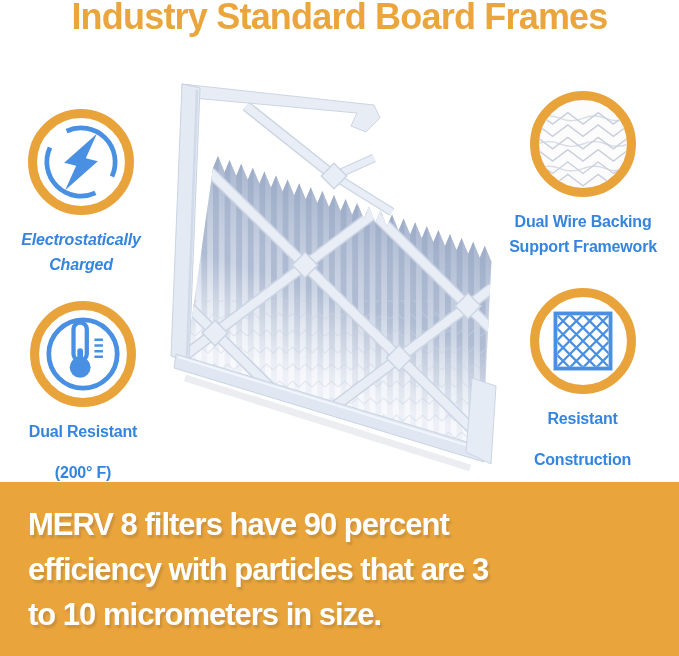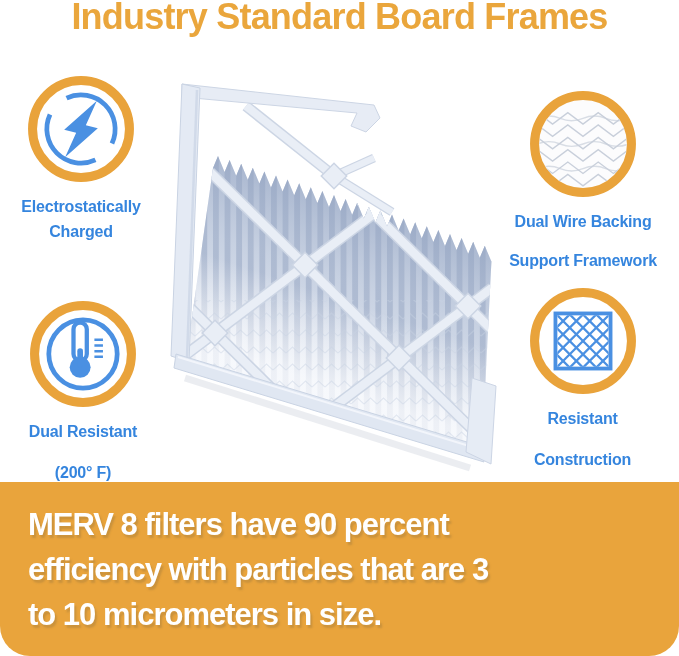--- a/index.html
+++ b/index.html
@@ -1,28 +1,28 @@
 <!DOCTYPE html>
 <html><head>
 <meta charset="utf-8">
 <style>
   html,body { margin:0; padding:0; background:#ffffff; }
   #stage {
     position:relative; width:679px; height:656px; background:#ffffff;
-    overflow:hidden; font-family:"Liberation Sans", sans-serif;border-radius:30px;
+    overflow:hidden; font-family:"Liberation Sans", sans-serif;
   }
   .headline {
     position:absolute; top:-4px; left:0; width:679px; text-align:center;
     font-size:36px; font-weight:bold; letter-spacing:-0.8px;
     color:#EAA63C; line-height:42px; white-space:nowrap;
   }
   .feature {
     position:absolute; display:flex; flex-direction:column; align-items:center;
   }
-  .f-tl { left:6px;   top:72px;  width:150px; }
+  .f-tl { left:6px;   top:105px;  width:150px;font-style:italic; }
   .f-tr { left:505px; top:87px;  width:156px;justify-content:space-between; }
   .f-bl { left:8px;   top:297px; width:150px; }
   .f-br { left:507px; top:284px; width:151px; }
   .icon-wrap { width:114px; height:114px; }
   .icon-wrap svg { display:block; }
   .f-label {
     margin-top:8px; text-align:center;
     font-size:16px; font-weight:bold; color:#3585DE;
     line-height:25px; letter-spacing:-0.2px; white-space:nowrap;
   }
@@ -158,21 +158,21 @@
           <path d="M-48,6   l16,12 l16,-12 l16,12 l16,-12 l16,12 l16,-12"></path>
           <path d="M-48,19  l16,12 l16,-12 l16,12 l16,-12 l16,12 l16,-12"></path>
           <path d="M-48,32  l16,12 l16,-12 l16,12 l16,-12 l16,12 l16,-12"></path>
           <path d="M-48,-27 q12,-5 24,0 t24,0 t24,0 t24,0" opacity="0.7"></path>
           <path d="M-48,0   q12,-5 24,0 t24,0 t24,0 t24,0" opacity="0.7"></path>
           <path d="M-48,26  q12,-5 24,0 t24,0 t24,0 t24,0" opacity="0.7"></path>
         </g>
       </svg>
     </div>
     <div class="f-label">Dual Wire Backing</div>
-    <div class="f-label" style="margin-top:14px">Support Framework</div>
+    <div class="f-label" style="margin-top:0">Support Framework</div>
   </div>
 
   <div class="feature f-bl">
     <div class="icon-wrap">
       <svg width="114" height="114" viewBox="-60 -60 120 120">
         <circle r="51" fill="#ffffff" stroke="#E9A33B" stroke-width="9.5"></circle>
         <circle r="36" fill="none" stroke="#4A90E2" stroke-width="5"></circle>
         <rect x="-10" y="-33" width="14" height="40" rx="7" fill="#ffffff" stroke="#4A90E2" stroke-width="4.5"></rect>
         <circle cx="-3" cy="14" r="11" fill="#4A90E2"></circle>
         <rect x="-6" y="-6" width="6" height="20" rx="3" fill="#4A90E2"></rect>

